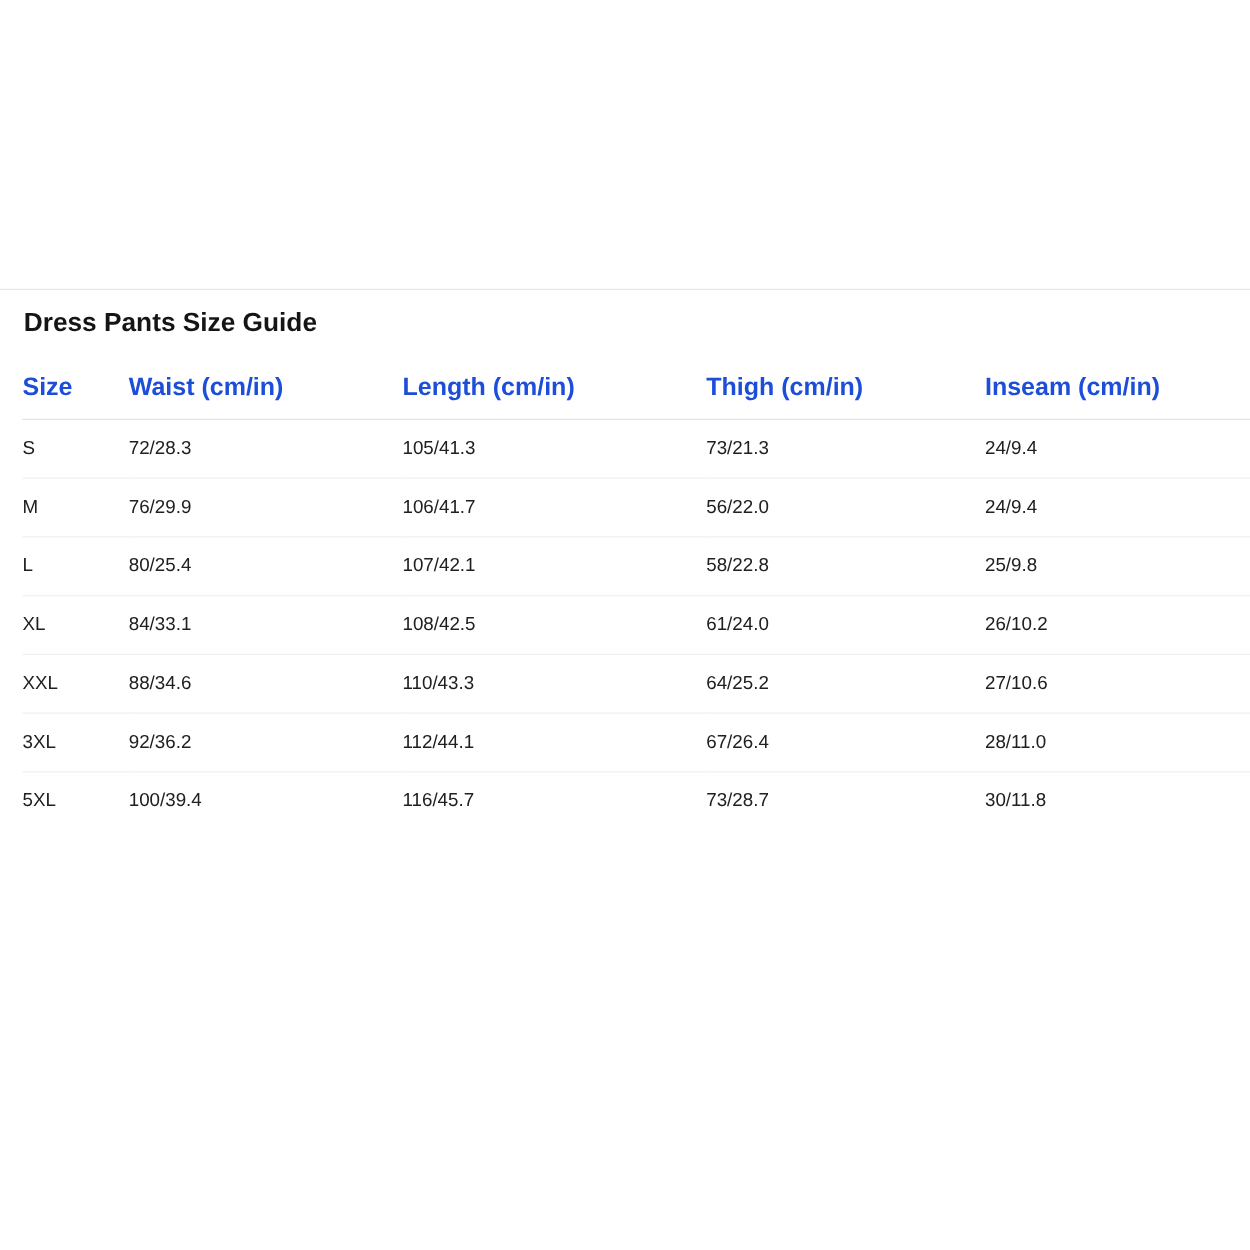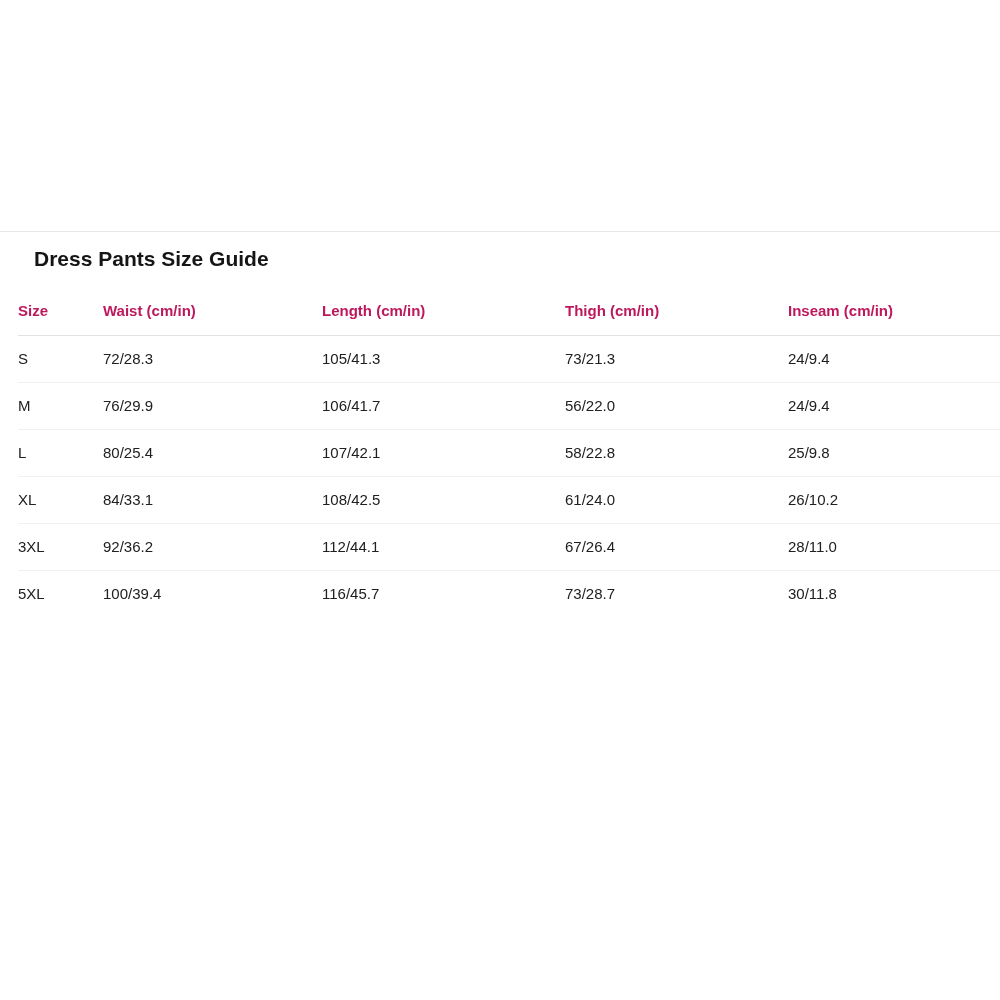--- a/index.html
+++ b/index.html
@@ -18,40 +18,40 @@
   .top-spacer { height: 231px; }
   .top-rule {
     border-top: 1px solid #e7e7e7;
     width: 100%;
     height: 0;
   }
   .content {
     padding-left: 18px;
   }
   h2.page-title {
-    margin: 13px 0 0 16px;
+    margin: 13px 0 0 1px;
     font-size: 21px;
     line-height: 28px;
     font-weight: 600;
     color: #151515;
   }
   table.size-table {
     margin-top: 14px;
     width: 100%;
     border-collapse: collapse;
     table-layout: fixed;
   }
   table.size-table th {
     height: 48px;
     padding: 0;
     text-align: left;
     vertical-align: middle;
-    font-size: 15px;
+    font-size: 20px;
     font-weight: 700;
-    color: #be185d;
+    color: #1d4ed8;
     border-bottom: 1px solid #e2e2e2;
   }
   table.size-table td {
     height: 47px;
     padding: 0;
     text-align: left;
     vertical-align: middle;
     font-size: 15px;
     font-weight: 400;
     color: #202020;
@@ -108,20 +108,27 @@
             <td>25/9.8</td>
           </tr>
           <tr>
             <td>XL</td>
             <td>84/33.1</td>
             <td>108/42.5</td>
             <td>61/24.0</td>
             <td>26/10.2</td>
           </tr>
           <tr>
+            <td>XXL</td>
+            <td>88/34.6</td>
+            <td>110/43.3</td>
+            <td>64/25.2</td>
+            <td>27/10.6</td>
+          </tr>
+          <tr>
             <td>3XL</td>
             <td>92/36.2</td>
             <td>112/44.1</td>
             <td>67/26.4</td>
             <td>28/11.0</td>
           </tr>
           <tr>
             <td>5XL</td>
             <td>100/39.4</td>
             <td>116/45.7</td>

